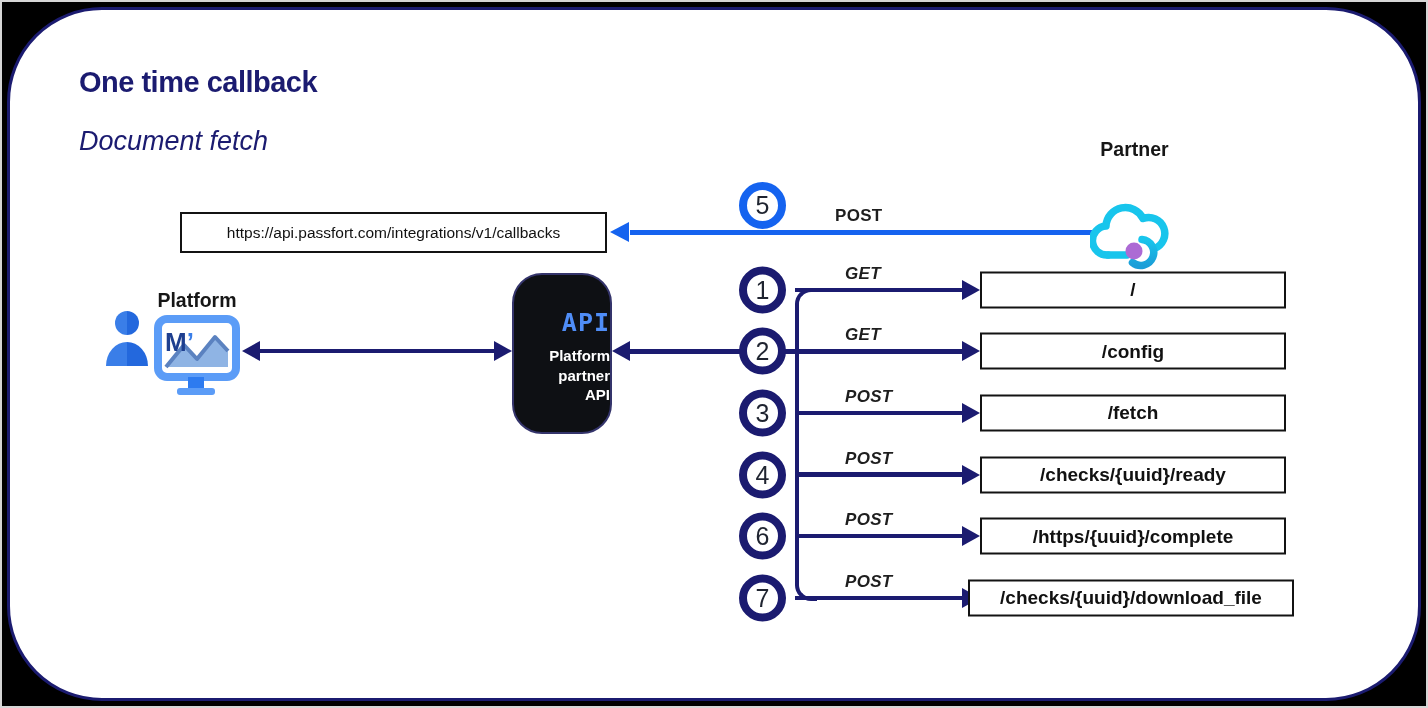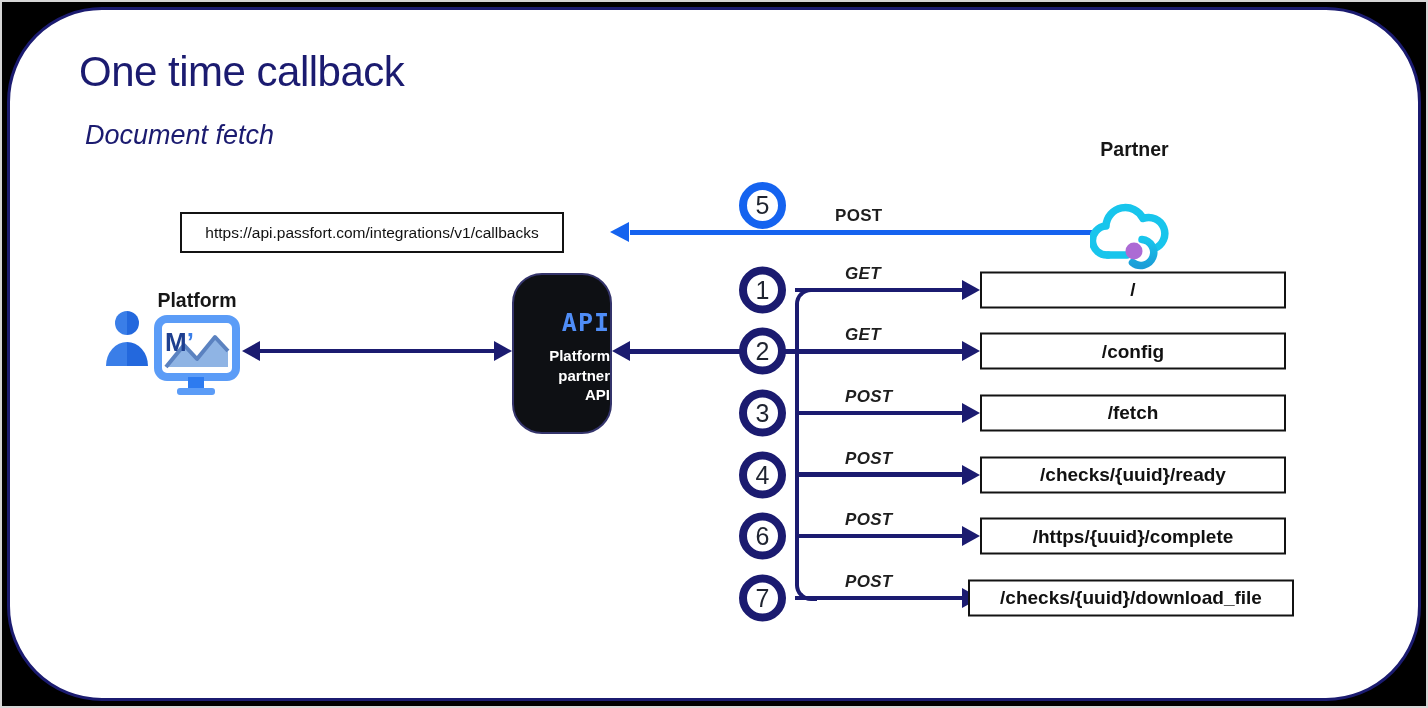--- a/index.html
+++ b/index.html
@@ -5,29 +5,29 @@
   :root{
     --navy:#1b1b70; --blue:#1563ef; --cyan:#18c5ec; --purple:#ac6ad4;
     --ink:#1d1d1d; --frame-edge:#d6d6d6;
   }
   *{margin:0;padding:0;box-sizing:border-box;}
   body{background:#cfcfcf;font-family:"Liberation Sans","DejaVu Sans",sans-serif;}
   .frame{position:relative;width:1428px;height:708px;background:#000;border:2px solid var(--frame-edge);overflow:hidden;}
   .panel{position:absolute;inset:5px;background:#fff;border:3px solid var(--navy);border-radius:95px;}
   .abs{position:absolute;}
 
-  .title{left:77px;top:46px;font-size:42px;font-weight:400;color:var(--navy);letter-spacing:-.5px;}
-  .subtitle{left:77px;top:118px;font-size:27px;font-style:italic;font-weight:500;color:var(--navy);margin-left:6px;}
+  .title{left:77px;top:64px;font-size:29px;font-weight:700;color:var(--navy);letter-spacing:-.5px;}
+  .subtitle{left:77px;top:124px;font-size:27px;font-style:italic;font-weight:500;color:var(--navy);}
 
   
   .partner-label{left:1040px;top:134px;width:185px;text-align:center;font-size:19.5px;font-weight:700;color:#161616;line-height:27px;}
   .cloud-svg{left:1088px;top:194px;}
 
   
-  .url-box{left:178px;top:210px;width:384px;height:41px;border:2.5px solid #131313;background:#fff;display:flex;align-items:center;justify-content:center;font-size:15.5px;color:#111;}
+  .url-box{left:178px;top:210px;width:427px;height:41px;border:2.5px solid #131313;background:#fff;display:flex;align-items:center;justify-content:center;font-size:15.5px;color:#111;}
   .hline{height:4.5px;background:var(--navy);}
   .blue-line{left:628px;top:228px;width:464px;background:var(--blue);}
   .ah{width:0;height:0;border-top:10px solid transparent;border-bottom:10px solid transparent;}
   .ah-left-blue{left:608px;top:220px;border-right:19px solid var(--blue);}
   .circle{width:47px;height:47px;border-radius:50%;background:#fff;border:8.5px solid var(--navy);display:flex;align-items:center;justify-content:center;font-size:25px;font-weight:500;color:#1f2430;z-index:2;}
   .circle-5{left:737px;top:180px;border-color:var(--blue);}
   .method{font-size:17px;font-weight:700;color:#1e1e1e;letter-spacing:.3px;}
   .method-5{left:833px;top:204px;}
 
   

